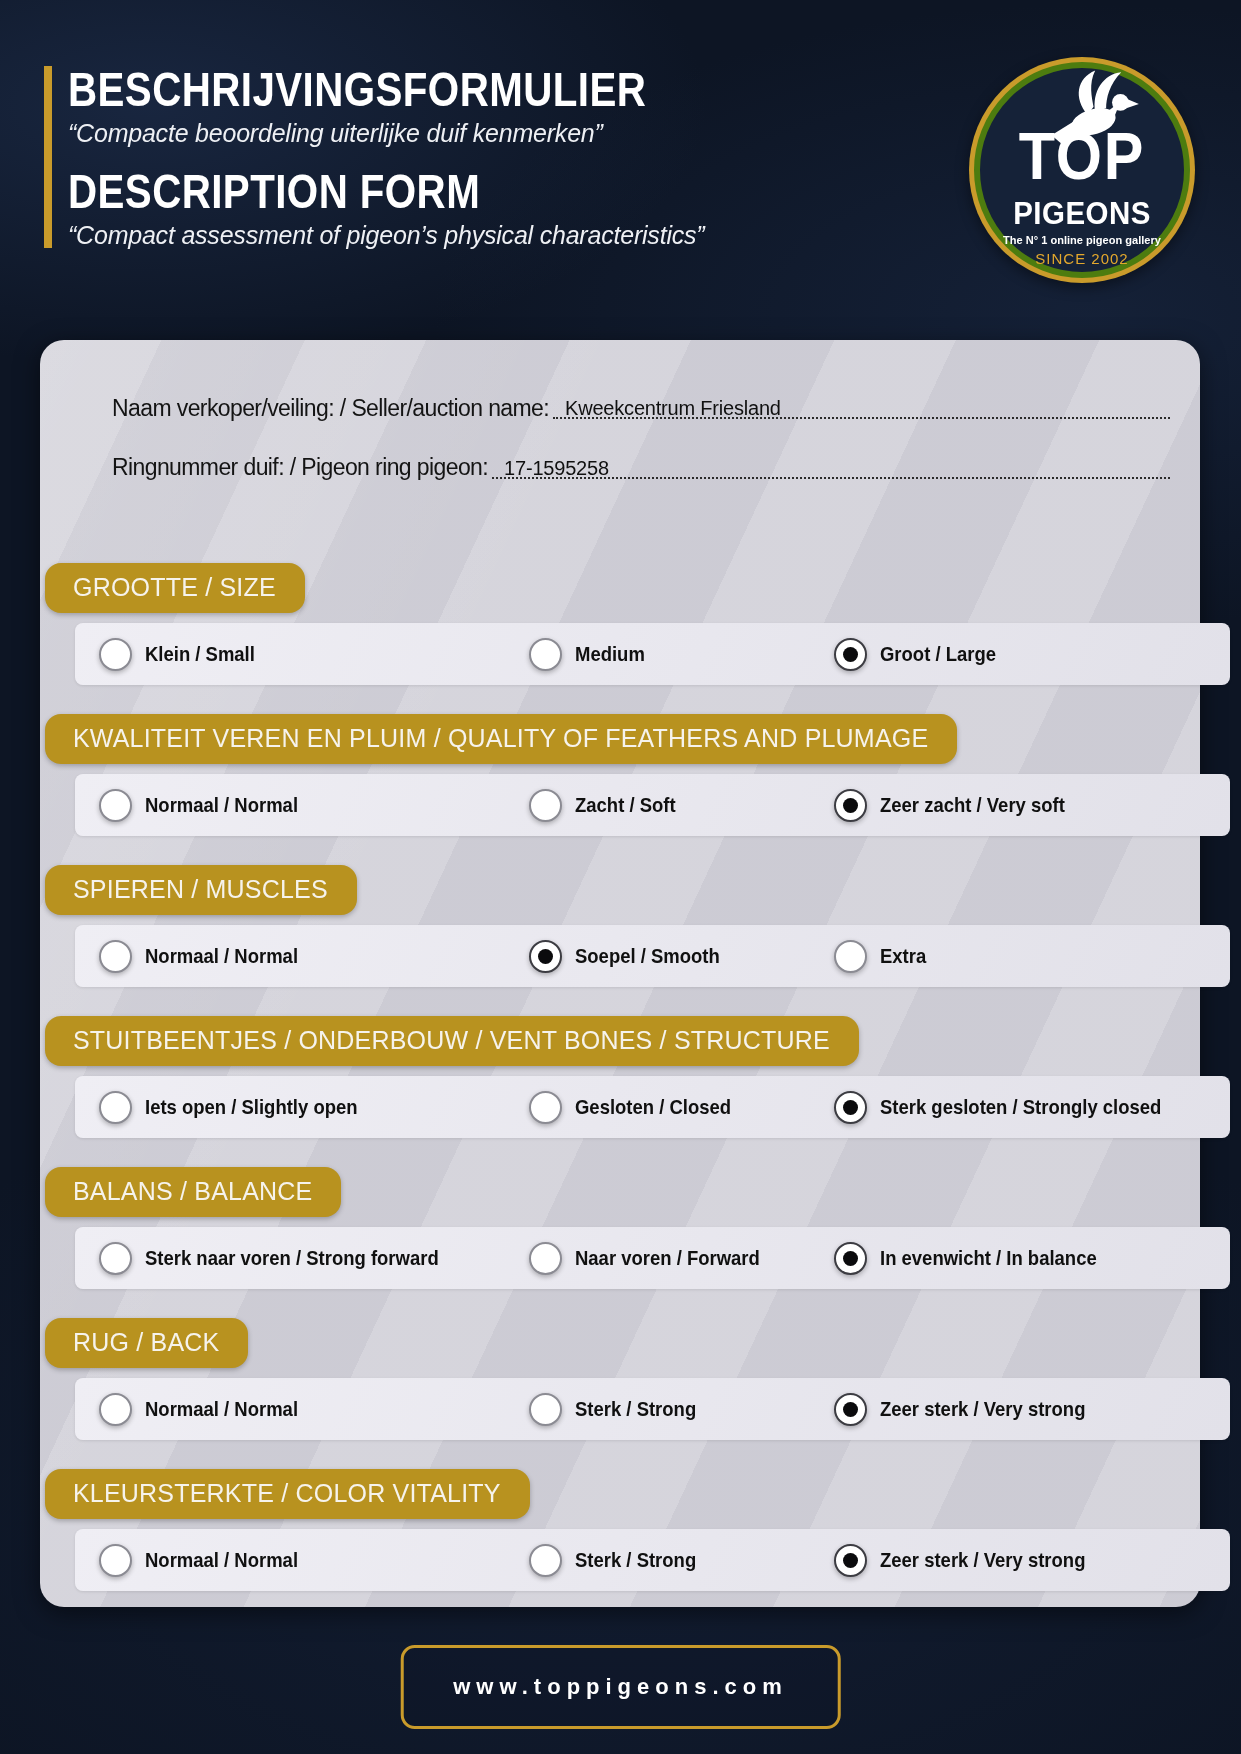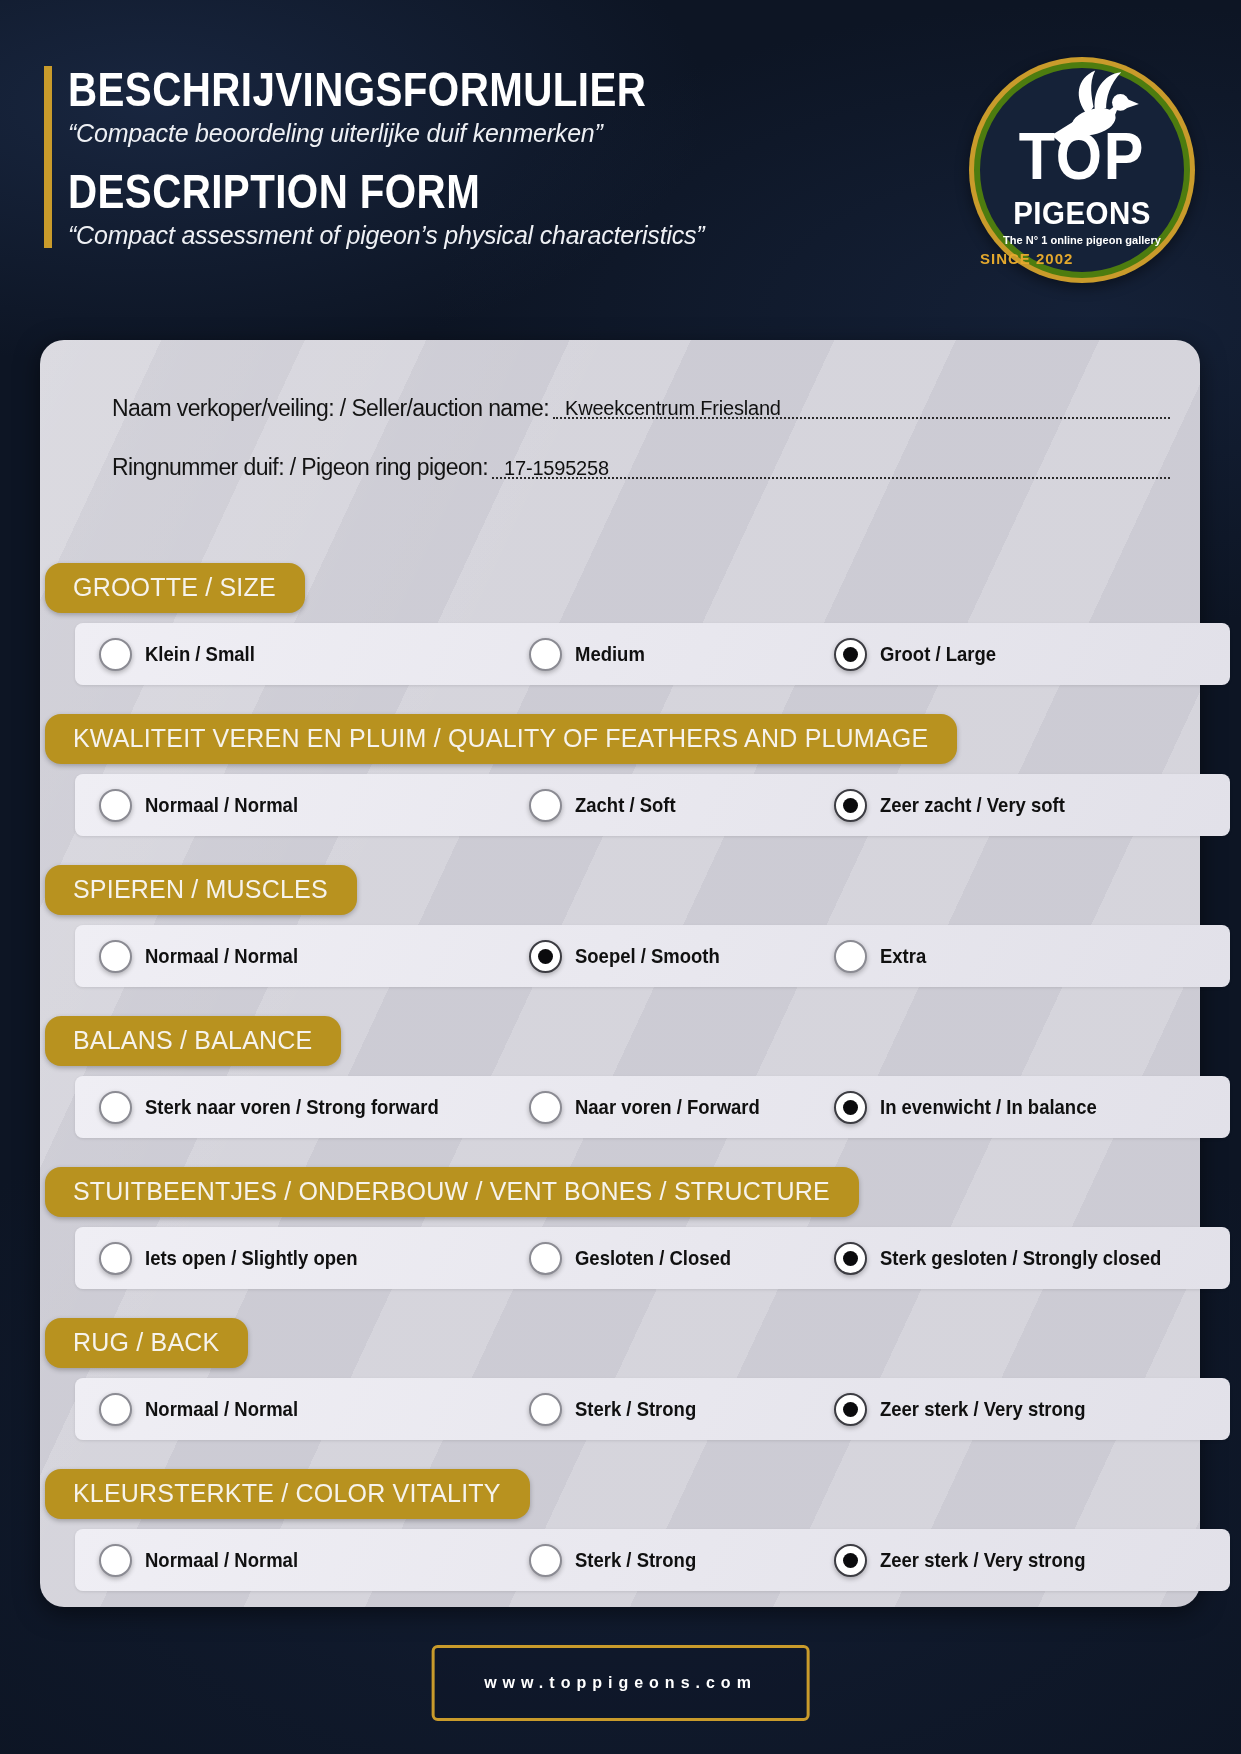--- a/index.html
+++ b/index.html
@@ -35,22 +35,22 @@
         background:var(--gold-bright);box-shadow:0 4px 14px rgba(0,0,0,.45);}
   .logo-inner{position:absolute;inset:5px;border-radius:50%;background:var(--logo-navy);
         border:6px solid #4d7c0f;box-sizing:border-box;}
   .dove{position:absolute;top:0px;left:50%;transform:translateX(-42%);width:102px;height:84px;fill:#fff;}
   .logo-top{position:absolute;top:50px;left:0;right:0;text-align:center;color:#fff;
         font-size:66px;font-weight:800;letter-spacing:2px;transform:scaleX(.9);}
   .logo-pigeons{position:absolute;top:128px;left:0;right:0;text-align:center;color:#fff;
         font-size:31px;font-weight:800;letter-spacing:.5px;transform:scaleX(.95);}
   .logo-tagline{position:absolute;top:166px;left:0;right:0;text-align:center;color:#fff;
         font-size:11.5px;font-weight:700;transform:scaleX(.96);}
-  .logo-since{position:absolute;top:182px;left:0;right:0;color:#e3a82d;
-        font-size:15px;font-weight:700;letter-spacing:1px;}
+  .logo-since{position:absolute;top:182px;left:0;right:0;text-align:center;color:#e3a82d;
+        font-size:15px;font-weight:400;letter-spacing:1px;}
   
   .panel{position:absolute;left:40px;top:340px;width:1160px;height:1267px;border-radius:24px;
     background:
       linear-gradient(115deg, rgba(255,255,255,.14) 0%, rgba(255,255,255,0) 35%),
       repeating-linear-gradient(115deg, rgba(255,255,255,.06) 0 110px, rgba(25,25,50,.035) 110px 240px),
       var(--panel);
     box-shadow:0 6px 24px rgba(0,0,0,.5);}
   
   .fields{position:absolute;left:28px;right:30px;top:52px;margin-left:44px;}
   .field-row{display:flex;align-items:flex-end;margin-bottom:26px;}
@@ -71,22 +71,22 @@
         padding-left:24px;box-sizing:border-box;}
   .option{display:flex;align-items:center;gap:13px;white-space:nowrap;}
   .radio{width:33px;height:33px;border-radius:50%;background:#fff;border:2px solid #8b8b93;
         box-shadow:0 2px 5px rgba(0,0,0,.28);position:relative;flex:none;box-sizing:border-box;}
   .radio.selected{border-color:#3c3c42;}
   .radio.selected::after{content:"";position:absolute;inset:7px;background:#0b0b0d;border-radius:50%;}
   .option-label{font-size:21px;font-weight:700;color:#101010;letter-spacing:0;
         transform:scaleX(.88);transform-origin:left center;}
   
   .site-btn{position:absolute;top:1645px;left:50%;transform:translateX(-50%);
-        border:3px solid var(--gold-bright);border-radius:6px;padding:26px 50px;
-        color:#fff;font-size:16px;font-weight:700;letter-spacing:6px;white-space:nowrap;
+        border:3px solid var(--gold-bright);border-radius:14px;padding:26px 50px;
+        color:#fff;font-size:22px;font-weight:700;letter-spacing:6px;white-space:nowrap;
         background:rgba(10,18,34,.25);cursor:pointer;}
 </style>
 </head>
 <body>
 
 <div class="page">
 
   <div class="accent-bar"></div>
   <h1 class="title t1">BESCHRIJVINGSFORMULIER</h1>
   <p class="sub s1">“Compacte beoordeling uiterlijke duif kenmerken”</p>
@@ -158,46 +158,46 @@
             </div>
             <div class="option">
               <span class="radio selected"></span>
               <span class="option-label">Soepel / Smooth</span>
             </div>
             <div class="option">
               <span class="radio"></span>
               <span class="option-label">Extra</span>
             </div>
           </div></div>
+        <div class="section"><div class="pill">STUITBEENTJES / ONDERBOUW / VENT BONES / STRUCTURE</div><div class="options-row">
+            <div class="option">
+              <span class="radio"></span>
+              <span class="option-label">Iets open / Slightly open</span>
+            </div>
+            <div class="option">
+              <span class="radio"></span>
+              <span class="option-label">Gesloten / Closed</span>
+            </div>
+            <div class="option">
+              <span class="radio selected"></span>
+              <span class="option-label">Sterk gesloten / Strongly closed</span>
+            </div>
+          </div></div>
         <div class="section"><div class="pill">BALANS / BALANCE</div><div class="options-row">
             <div class="option">
               <span class="radio"></span>
               <span class="option-label">Sterk naar voren / Strong forward</span>
             </div>
             <div class="option">
               <span class="radio"></span>
               <span class="option-label">Naar voren / Forward</span>
             </div>
             <div class="option">
               <span class="radio selected"></span>
               <span class="option-label">In evenwicht / In balance</span>
-            </div>
-          </div></div>
-        <div class="section"><div class="pill">STUITBEENTJES / ONDERBOUW / VENT BONES / STRUCTURE</div><div class="options-row">
-            <div class="option">
-              <span class="radio"></span>
-              <span class="option-label">Iets open / Slightly open</span>
-            </div>
-            <div class="option">
-              <span class="radio"></span>
-              <span class="option-label">Gesloten / Closed</span>
-            </div>
-            <div class="option">
-              <span class="radio selected"></span>
-              <span class="option-label">Sterk gesloten / Strongly closed</span>
             </div>
           </div></div>
         <div class="section"><div class="pill">RUG / BACK</div><div class="options-row">
             <div class="option">
               <span class="radio"></span>
               <span class="option-label">Normaal / Normal</span>
             </div>
             <div class="option">
               <span class="radio"></span>
               <span class="option-label">Sterk / Strong</span>

